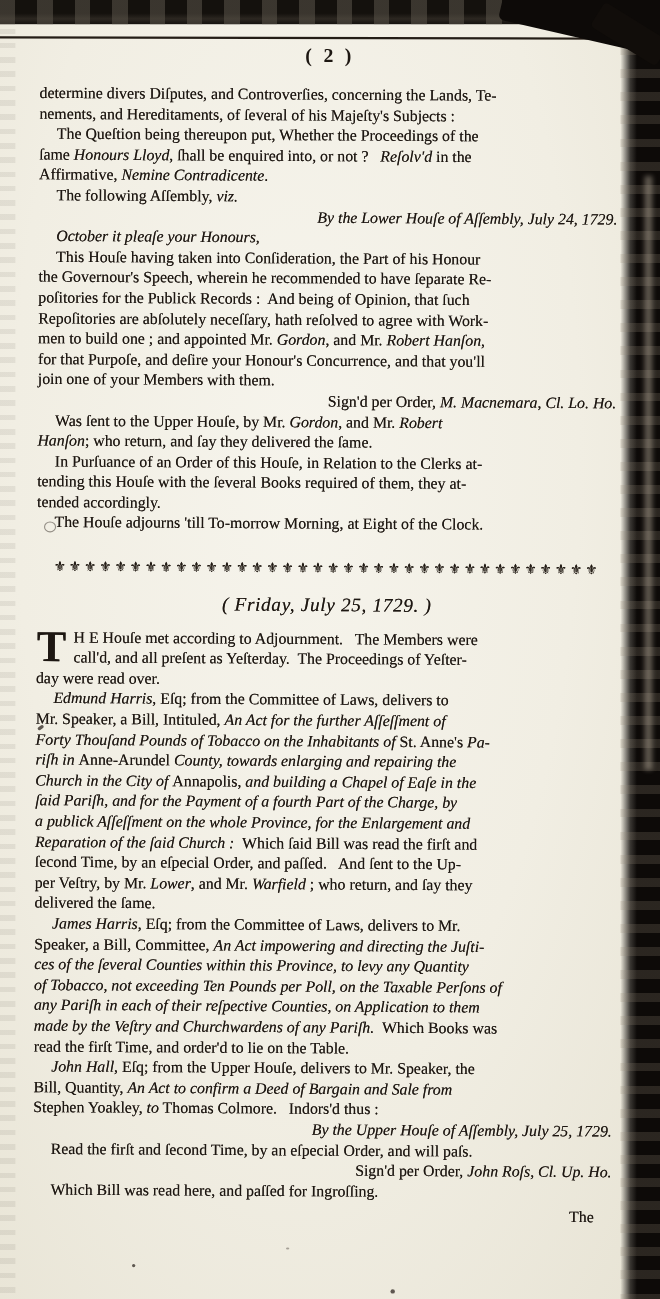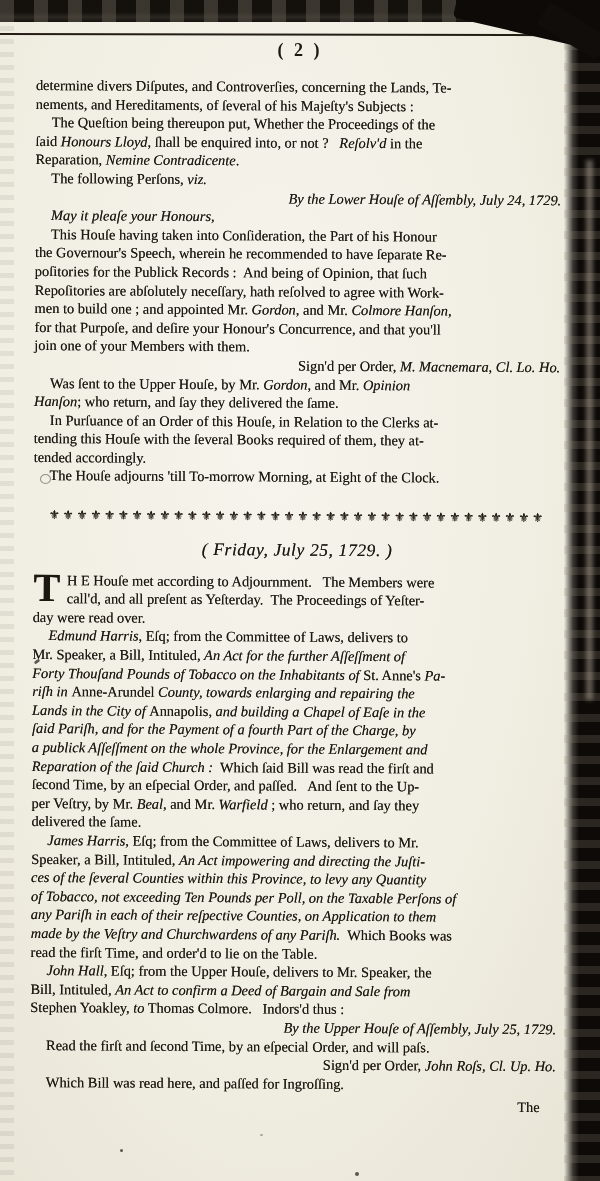--- a/index.html
+++ b/index.html
@@ -94,67 +94,67 @@
 <div class="paper"></div>
 <div class="left-noise"></div>
 <div class="top-band"></div>
 <div class="top-rule"></div>
 <div class="folio">( 2 )</div>
 
 <div class="doc" id="doc">
     <div class="line"><span class="ro">determine divers Diſputes, and Controverſies, concerning the Lands, Te-</span></div>
     <div class="line"><span class="ro">nements, and Hereditaments, of ſeveral of his Majeſty's Subjects :</span></div>
     <div class="line ind"><span class="ro">The Queſtion being thereupon put, Whether the Proceedings of the</span></div>
-    <div class="line"><span class="ro">ſaid </span><span class="it">Honours Lloyd</span><span class="ro">, ſhall be enquired into, or not ?   </span><span class="it">Reſolv'd</span><span class="ro"> in the</span></div>
-    <div class="line"><span class="ro">Reparation, </span><span class="it">Nemine Contradicente</span><span class="ro">.</span></div>
-    <div class="line ind"><span class="ro">The following Perſons, </span><span class="it">viz.</span></div>
+    <div class="line"><span class="ro">ſame </span><span class="it">Honours Lloyd</span><span class="ro">, ſhall be enquired into, or not ?   </span><span class="it">Reſolv'd</span><span class="ro"> in the</span></div>
+    <div class="line"><span class="ro">Affirmative, </span><span class="it">Nemine Contradicente</span><span class="ro">.</span></div>
+    <div class="line ind"><span class="ro">The following Aſſembly, </span><span class="it">viz.</span></div>
     <div class="line right"><span class="it">By the Lower Houſe of Aſſembly, July 24, 1729.</span></div>
-    <div class="line ind"><span class="it">May it pleaſe your Honours,</span></div>
+    <div class="line ind"><span class="it">October it pleaſe your Honours,</span></div>
     <div class="line ind"><span class="ro">This Houſe having taken into Conſideration, the Part of his Honour</span></div>
     <div class="line"><span class="ro">the Governour's Speech, wherein he recommended to have ſeparate Re-</span></div>
     <div class="line"><span class="ro">poſitories for the Publick Records :  And being of Opinion, that ſuch</span></div>
     <div class="line"><span class="ro">Repoſitories are abſolutely neceſſary, hath reſolved to agree with Work-</span></div>
-    <div class="line"><span class="ro">men to build one ; and appointed Mr. </span><span class="it">Gordon</span><span class="ro">, and Mr. </span><span class="it">Colmore Hanſon</span><span class="ro">,</span></div>
+    <div class="line"><span class="ro">men to build one ; and appointed Mr. </span><span class="it">Gordon</span><span class="ro">, and Mr. </span><span class="it">Robert Hanſon</span><span class="ro">,</span></div>
     <div class="line"><span class="ro">for that Purpoſe, and deſire your Honour's Concurrence, and that you'll</span></div>
     <div class="line"><span class="ro">join one of your Members with them.</span></div>
     <div class="line right"><span class="ro">Sign'd per Order, </span><span class="it">M. Macnemara</span><span class="ro">, </span><span class="it">Cl. Lo. Ho.</span></div>
-    <div class="line ind"><span class="ro">Was ſent to the Upper Houſe, by Mr. </span><span class="it">Gordon</span><span class="ro">, and Mr. </span><span class="it">Opinion</span></div>
+    <div class="line ind"><span class="ro">Was ſent to the Upper Houſe, by Mr. </span><span class="it">Gordon</span><span class="ro">, and Mr. </span><span class="it">Robert</span></div>
     <div class="line"><span class="it">Hanſon</span><span class="ro">; who return, and ſay they delivered the ſame.</span></div>
     <div class="line ind"><span class="ro">In Purſuance of an Order of this Houſe, in Relation to the Clerks at-</span></div>
     <div class="line"><span class="ro">tending this Houſe with the ſeveral Books required of them, they at-</span></div>
     <div class="line"><span class="ro">tended accordingly.</span></div>
     <div class="line ind"><span class="ro">The Houſe adjourns 'till To-morrow Morning, at Eight of the Clock.</span></div>
     <div class="ornament-row">⚜⚜⚜⚜⚜⚜⚜⚜⚜⚜⚜⚜⚜⚜⚜⚜⚜⚜⚜⚜⚜⚜⚜⚜⚜⚜⚜⚜⚜⚜⚜⚜⚜⚜⚜⚜</div>
     <div class="heading">( Friday, July 25, 1729. )</div>
     <div class="dropcap-group">
       <span class="dropcap">T</span>
       <div class="line"><span class="ro">H E Houſe met according to Adjournment.   The Members were</span></div>
       <div class="line ind2"><span class="ro">call'd, and all preſent as Yeſterday.  The Proceedings of Yeſter-</span></div>
       <div class="line"><span class="ro">day were read over.</span></div>
     </div>
     <div class="line ind"><span class="it">Edmund Harris</span><span class="ro">, Eſq; from the Committee of Laws, delivers to</span></div>
     <div class="line"><span class="ro">Mr. Speaker, a Bill, Intituled, </span><span class="it">An Act for the further Aſſeſſment of</span></div>
     <div class="line"><span class="it">Forty Thouſand Pounds of Tobacco on the Inhabitants of </span><span class="ro">St. Anne's </span><span class="it">Pa-</span></div>
     <div class="line"><span class="it">riſh in </span><span class="ro">Anne-Arundel </span><span class="it">County, towards enlarging and repairing the</span></div>
-    <div class="line"><span class="it">Lands in the City of </span><span class="ro">Annapolis, </span><span class="it">and building a Chapel of Eaſe in the</span></div>
+    <div class="line"><span class="it">Church in the City of </span><span class="ro">Annapolis, </span><span class="it">and building a Chapel of Eaſe in the</span></div>
     <div class="line"><span class="it">ſaid Pariſh, and for the Payment of a fourth Part of the Charge, by</span></div>
     <div class="line"><span class="it">a publick Aſſeſſment on the whole Province, for the Enlargement and</span></div>
     <div class="line"><span class="it">Reparation of the ſaid Church :</span><span class="ro">  Which ſaid Bill was read the firſt and</span></div>
     <div class="line"><span class="ro">ſecond Time, by an eſpecial Order, and paſſed.   And ſent to the Up-</span></div>
-    <div class="line"><span class="ro">per Veſtry, by Mr. </span><span class="it">Beal</span><span class="ro">, and Mr. </span><span class="it">Warfield</span><span class="ro"> ; who return, and ſay they</span></div>
+    <div class="line"><span class="ro">per Veſtry, by Mr. </span><span class="it">Lower</span><span class="ro">, and Mr. </span><span class="it">Warfield</span><span class="ro"> ; who return, and ſay they</span></div>
     <div class="line"><span class="ro">delivered the ſame.</span></div>
     <div class="line ind"><span class="it">James Harris</span><span class="ro">, Eſq; from the Committee of Laws, delivers to Mr.</span></div>
-    <div class="line"><span class="ro">Speaker, a Bill, Intituled, </span><span class="it">An Act impowering and directing the Juſti-</span></div>
+    <div class="line"><span class="ro">Speaker, a Bill, Committee, </span><span class="it">An Act impowering and directing the Juſti-</span></div>
     <div class="line"><span class="it">ces of the ſeveral Counties within this Province, to levy any Quantity</span></div>
     <div class="line"><span class="it">of Tobacco, not exceeding Ten Pounds per Poll, on the Taxable Perſons of</span></div>
     <div class="line"><span class="it">any Pariſh in each of their reſpective Counties, on Application to them</span></div>
     <div class="line"><span class="it">made by the Veſtry and Churchwardens of any Pariſh.</span><span class="ro">  Which Books was</span></div>
     <div class="line"><span class="ro">read the firſt Time, and order'd to lie on the Table.</span></div>
     <div class="line ind"><span class="it">John Hall</span><span class="ro">, Eſq; from the Upper Houſe, delivers to Mr. Speaker, the</span></div>
-    <div class="line"><span class="ro">Bill, Intituled, </span><span class="it">An Act to confirm a Deed of Bargain and Sale from</span></div>
+    <div class="line"><span class="ro">Bill, Quantity, </span><span class="it">An Act to confirm a Deed of Bargain and Sale from</span></div>
     <div class="line"><span class="ro">Stephen Yoakley, </span><span class="it">to</span><span class="ro"> Thomas Colmore.   Indors'd thus :</span></div>
     <div class="line right"><span class="it">By the Upper Houſe of Aſſembly, July 25, 1729.</span></div>
     <div class="line ind"><span class="ro">Read the firſt and ſecond Time, by an eſpecial Order, and will paſs.</span></div>
     <div class="line right"><span class="ro">Sign'd per Order, </span><span class="it">John Roſs, Cl. Up. Ho.</span></div>
     <div class="line ind"><span class="ro">Which Bill was read here, and paſſed for Ingroſſing.</span></div>
     <div class="line right catchword-line"><span class="ro">The</span></div>
   </div>
 
 <div class="gutter"></div>
 <div class="gutter-light"></div>

